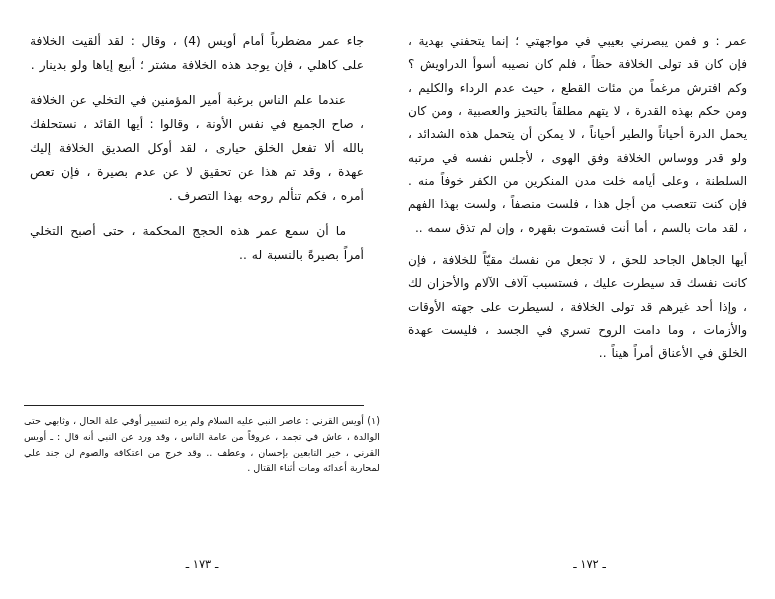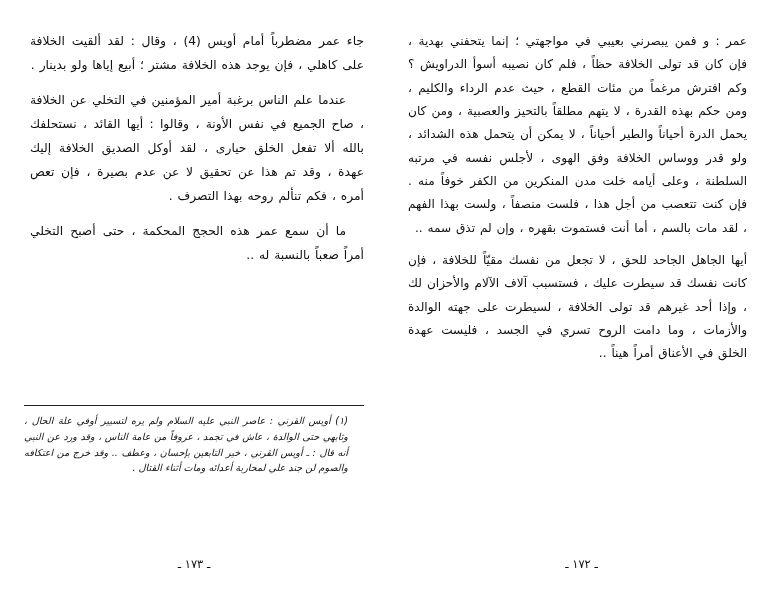--- a/index.html
+++ b/index.html
@@ -72,59 +72,59 @@
     position: absolute;
     left: 24px;
     right: 24px;
     top: 405px;
     border-top: 1px solid #222;
     height: 0;
   }
   .footnotes {
     position: absolute;
     left: 24px;
-    right: 40px;
+    right: 8px;
     top: 413px;
     direction: rtl;
-    font-style: italic;
   }
   p.fn {
     margin: 0 0 5px 0;
     font-size: 9.6px;
     line-height: 1.65;
     text-align: justify;
     text-align-last: right;
     direction: rtl;
   }
   .folio {
     position: absolute;
     bottom: 28px;
     width: 100%;
     left: 0;
     text-align: center;
     font-size: 11.5px;
     letter-spacing: 1px;
+    padding-left: 8px;
   }
 </style>
 </head>
 <body>
 
 <div class="page">
   <div class="sheet">
 
     <div class="col col-right">
       <p class="body">عمر : و فمن يبصرني بعيبي في مواجهتي ؛ إنما يتحفني بهدية ، فإن كان قد تولى الخلافة حظاً ، فلم كان نصيبه أسوأ الدراويش ؟ وكم افترش مرغماً من مئات القطع ، حيث عدم الرداء والكليم ، ومن حكم بهذه القدرة ، لا يتهم مطلقاً بالتحيز والعصبية ، ومن كان يحمل الدرة أحياناً والطير أحياناً ، لا يمكن أن يتحمل هذه الشدائد ، ولو قدر ووساس الخلافة وفق الهوى ، لأجلس نفسه في مرتبه السلطنة ، وعلى أيامه خلت مدن المنكرين من الكفر خوفاً منه . فإن كنت تتعصب من أجل هذا ، فلست منصفاً ، ولست بهذا الفهم ، لقد مات بالسم ، أما أنت فستموت بقهره ، وإن لم تذق سمه ..</p>
-      <p class="body">أيها الجاهل الجاحد للحق ، لا تجعل من نفسك مقيّاً للخلافة ، فإن كانت نفسك قد سيطرت عليك ، فستسبب آلاف الآلام والأحزان لك ، وإذا أحد غيرهم قد تولى الخلافة ، لسيطرت على جهته الوالدة والأزمات ، وما دامت الروح تسري في الجسد ، فليست عهدة الخلق في الأعناق أمراً هيناً ..</p>
+      <p class="body">أيها الجاهل الجاحد للحق ، لا تجعل من نفسك مقيّاً للخلافة ، فإن كانت نفسك قد سيطرت عليك ، فستسبب آلاف الآلام والأحزان لك ، وإذا أحد غيرهم قد تولى الخلافة ، لسيطرت على جهته الأوقات والأزمات ، وما دامت الروح تسري في الجسد ، فليست عهدة الخلق في الأعناق أمراً هيناً ..</p>
       <div class="folio">ـ ١٧٢ ـ</div>
     </div>
 
     <div class="col col-left">
       <p class="body">جاء عمر مضطرباً أمام أويس (4) ، وقال : لقد ألقيت الخلافة على كاهلي ، فإن يوجد هذه الخلافة مشتر ؛ أبيع إياها ولو بدينار .</p>
       <p class="body indent">عندما علم الناس برغبة أمير المؤمنين في التخلي عن الخلافة ، صاح الجميع في نفس الأونة ، وقالوا : أيها القائد ، نستحلفك بالله ألا تفعل الخلق حيارى ، لقد أوكل الصديق الخلافة إليك عهدة ، وقد تم هذا عن تحقيق لا عن عدم بصيرة ، فإن تعص أمره ، فكم تنألم روحه بهذا التصرف .</p>
-      <p class="body indent">ما أن سمع عمر هذه الحجج المحكمة ، حتى أصبح التخلي أمراً صعباً بالنسبة له ..</p>
+      <p class="body indent">ما أن سمع عمر هذه الحجج المحكمة ، حتى أصبح التخلي أمراً بصيرةً بالنسبة له ..</p>
 
       <div class="rule"></div>
       <div class="footnotes">
         <p class="fn">(١) أويس القرني : عاصر النبي عليه السلام ولم يره لتسيير أوفي علة الحال ، وثابهي حتى الوالدة ، عاش في تجمد ، عروفاً من عامة الناس ، وقد ورد عن النبي أنه قال : ـ أويس القرني ، خير التابعين بإحسان ، وعطف .. وقد خرج من اعتكافه والصوم لن جند علي لمحاربة أعدائه ومات أثناء القتال .</p>
       </div>
 
       <div class="folio">ـ ١٧٣ ـ</div>
     </div>
 
   </div>

